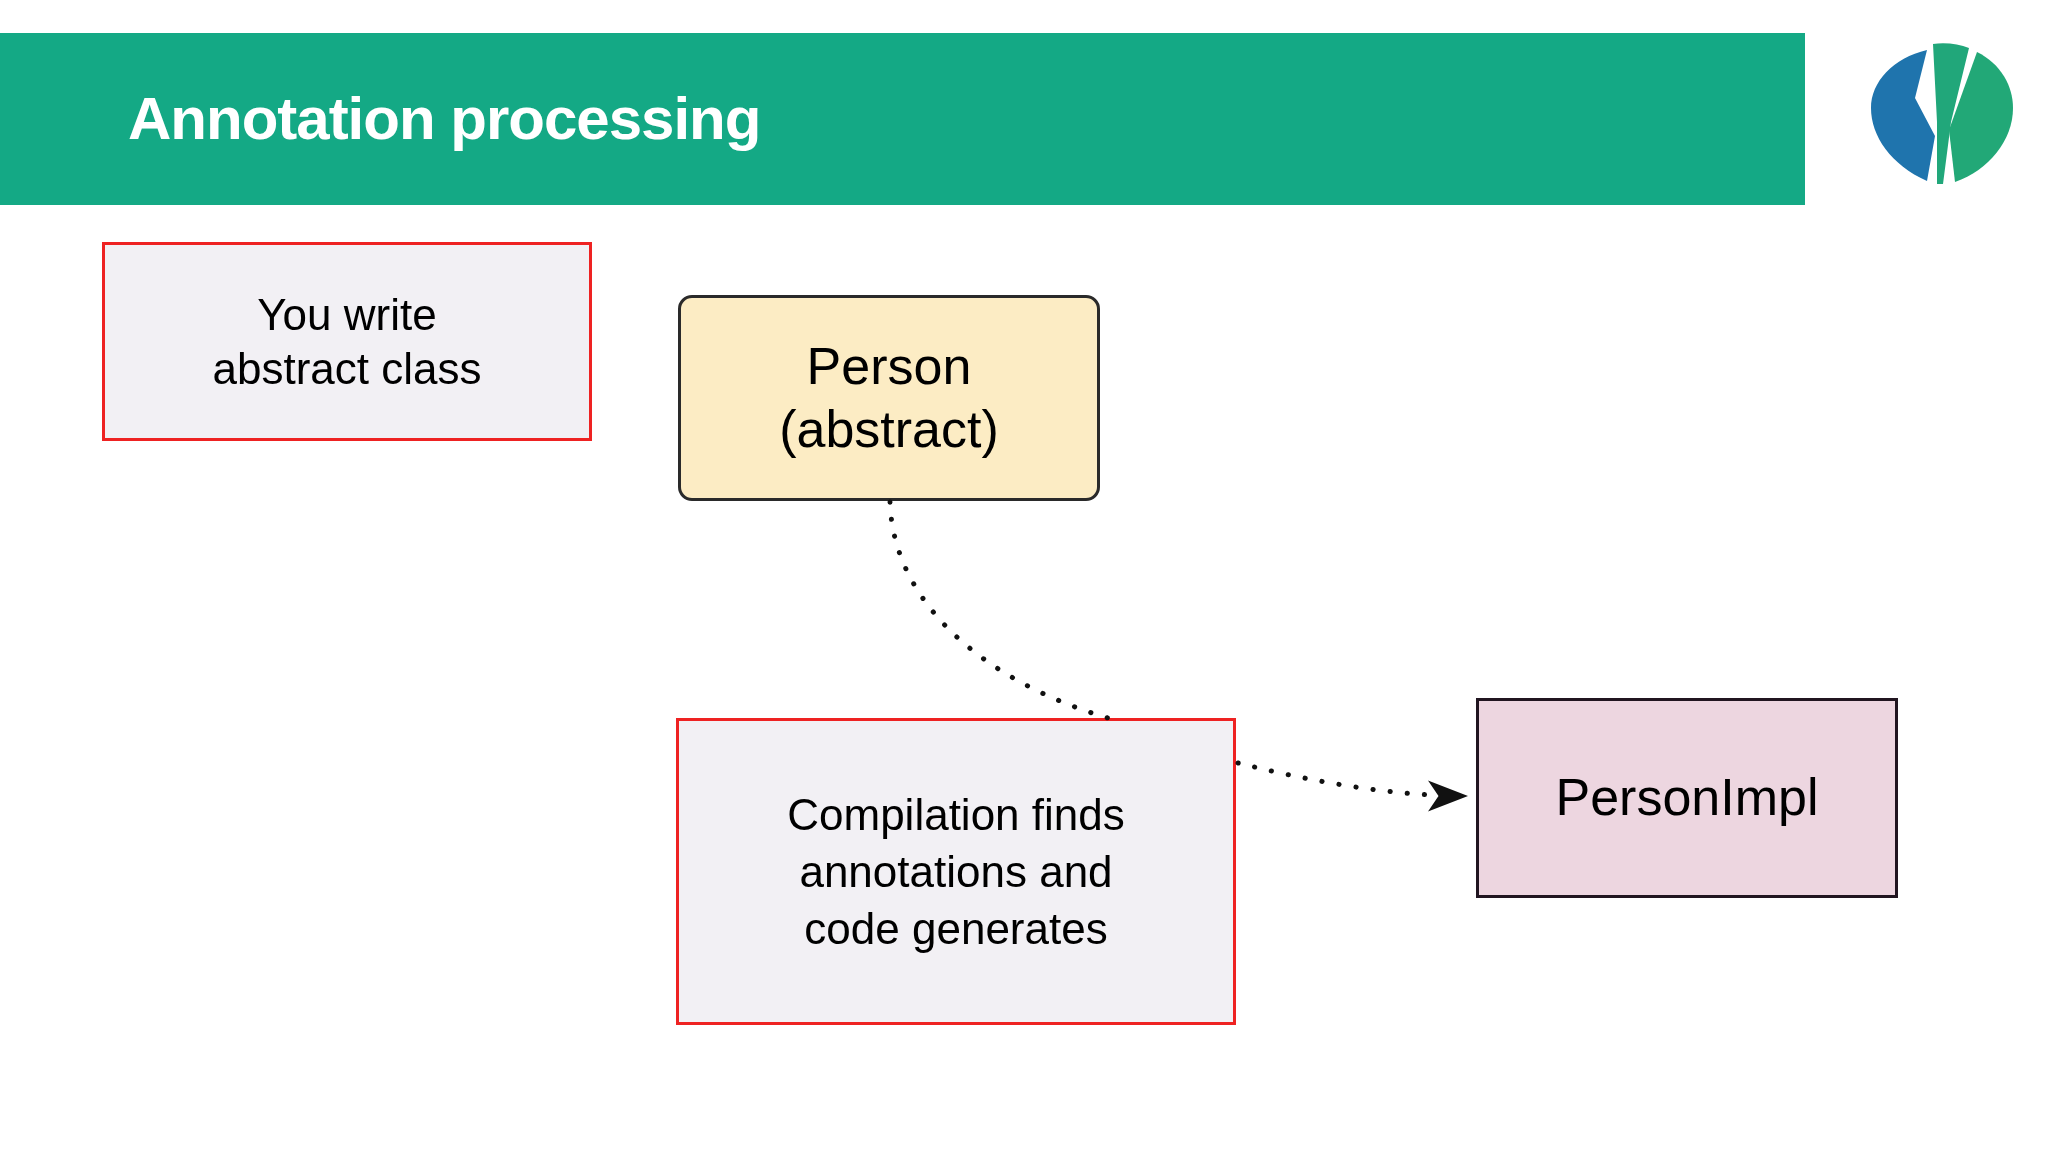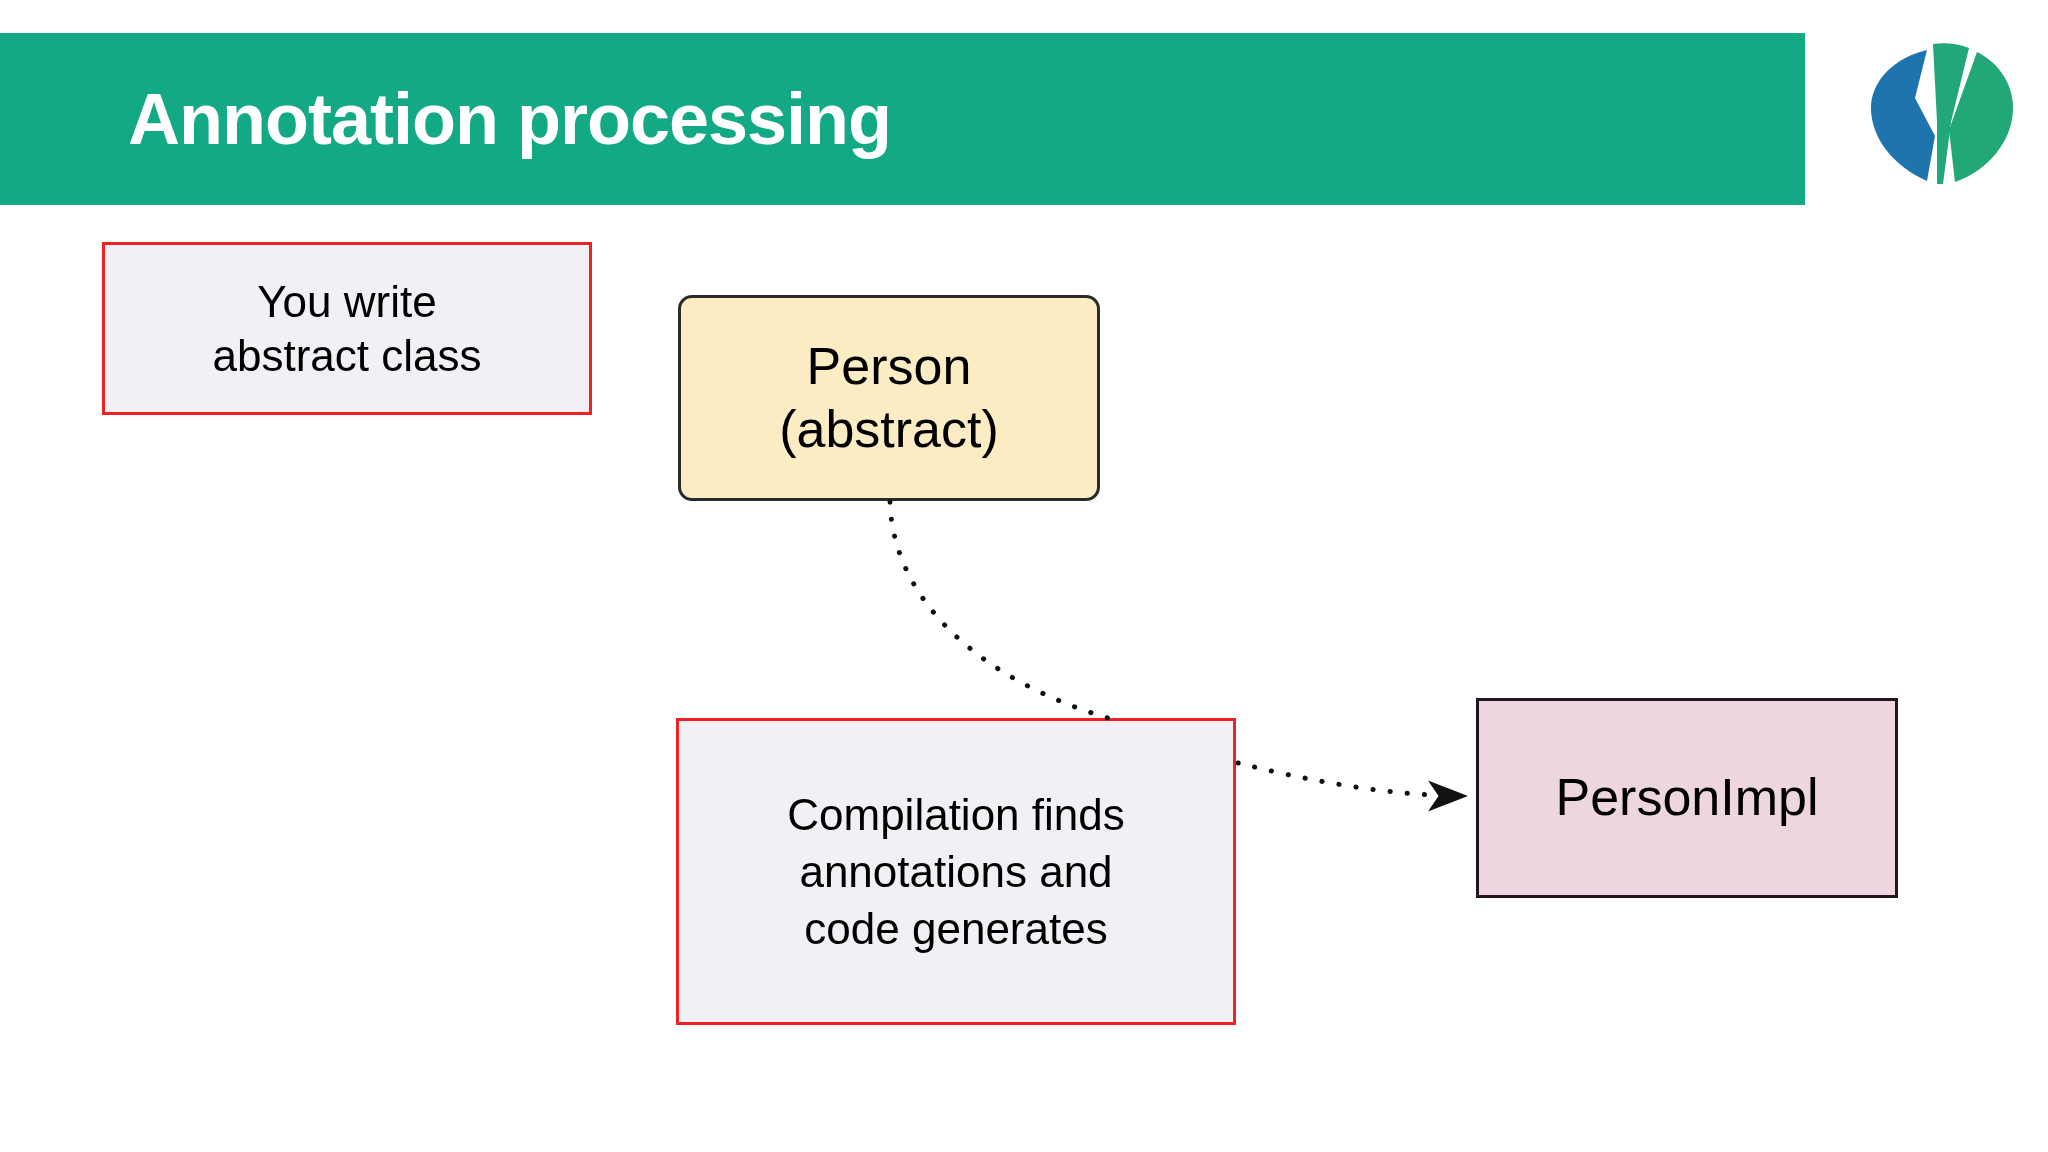--- a/index.html
+++ b/index.html
@@ -24,21 +24,21 @@
     height: 172px;
     background: #14a985;
   }
   .header-title {
     position: absolute;
     left: 128px;
     top: 33px;
     height: 172px;
     display: flex;
     align-items: center;
-    font-size: 72px;
+    font-size: 60px;
     font-weight: bold;
     color: #ffffff;
     letter-spacing: -1px;
     white-space: nowrap;
     line-height: 1;
   }
 
   
   .logo {
     position: absolute;
@@ -74,21 +74,21 @@
     border: 3px solid #2a2a2a;
   }
 
   
   .concrete-box {
     background: #edd6e0;
     border: 3px solid #211520;
   }
 
   #note-you-write {
-    left: 102px; top: 242px; width: 490px; height: 173px;
+    left: 102px; top: 242px; width: 490px; height: 199px;
     font-size: 44px; line-height: 1.22;
   }
   #box-person {
     left: 678px; top: 295px; width: 422px; height: 206px;
     font-size: 52px; line-height: 1.22; border-radius: 14px;
   }
   #note-compilation {
     left: 676px; top: 718px; width: 560px; height: 307px;
     font-size: 44px; line-height: 1.3;
   }

